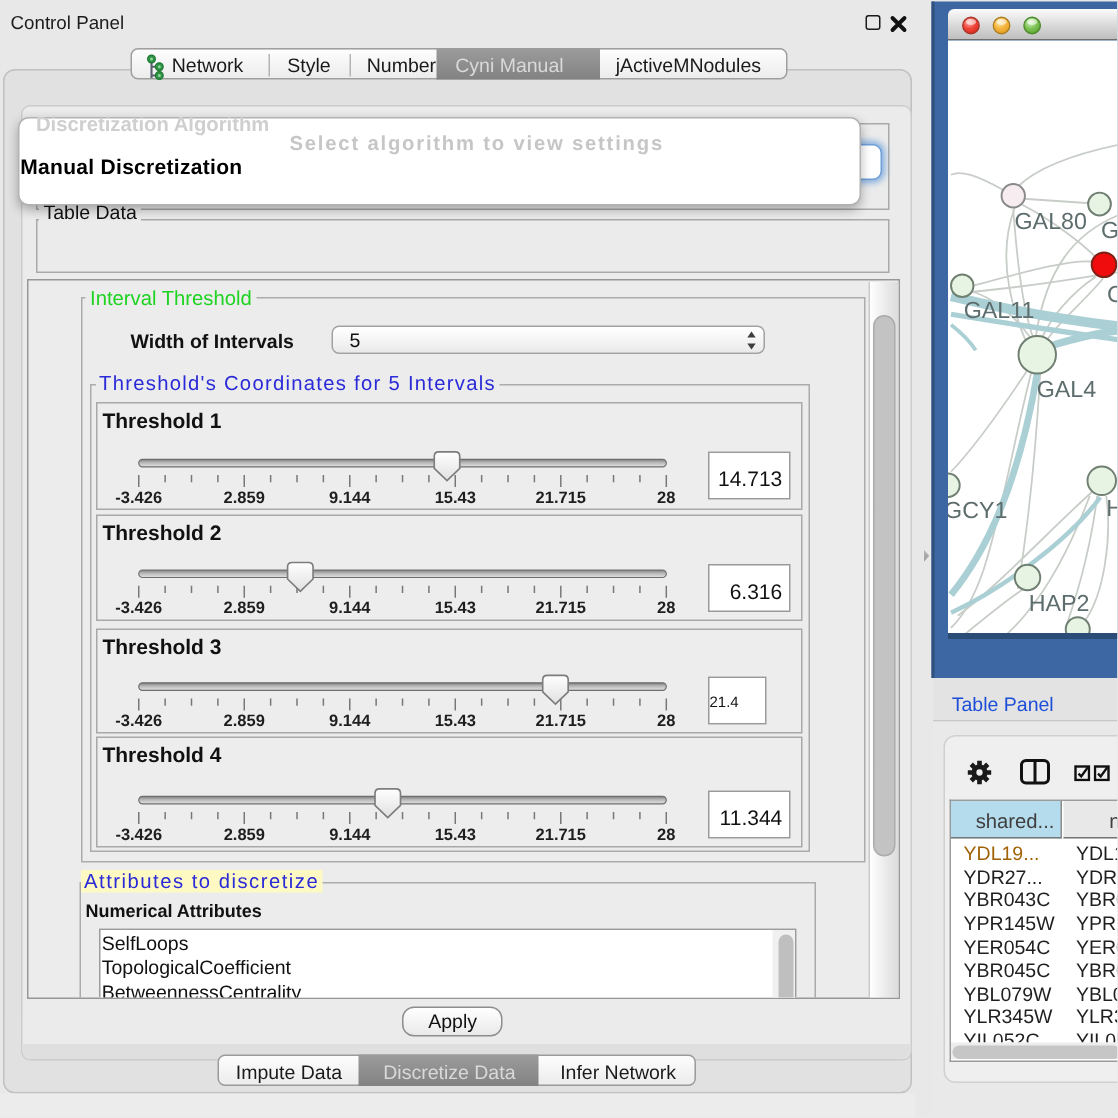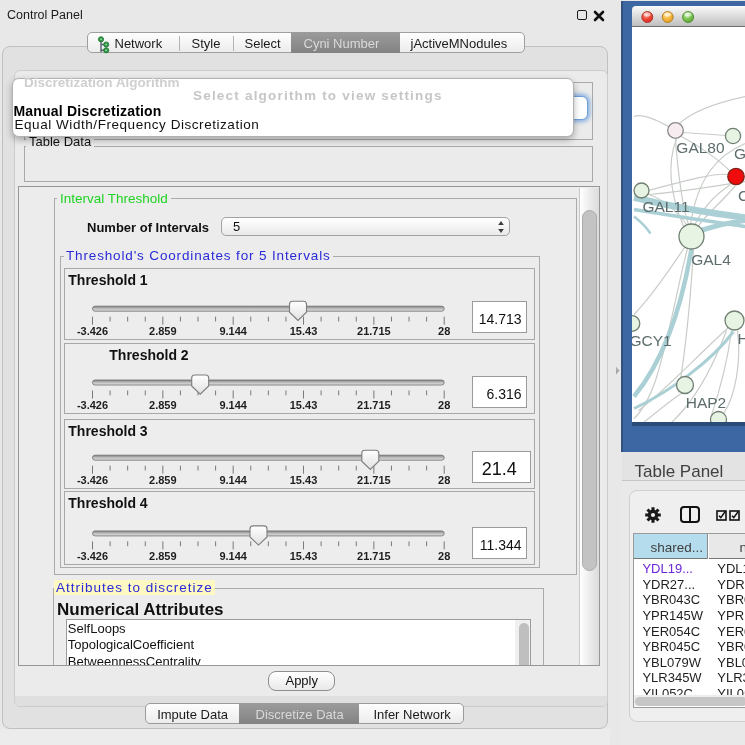--- a/index.html
+++ b/index.html
@@ -27,32 +27,32 @@
 <path d="M6 5 V17 M6 9.5 H11 M6 15.3 H11" stroke="#5a5f6e" stroke-width="1.4" fill="none"></path>
 <circle cx="6" cy="4.3" r="2.6" fill="#2e9344" stroke="#1f7a33" stroke-width="0.8"></circle>
 <circle cx="11.2" cy="9.5" r="2.6" fill="#2e9344" stroke="#1f7a33" stroke-width="0.8"></circle>
 <circle cx="11.2" cy="15.3" r="2.6" fill="#2e9344" stroke="#1f7a33" stroke-width="0.8"></circle>
 <circle cx="6" cy="4.3" r="1" fill="#8fd49a"></circle>
         <circle cx="11.2" cy="9.5" r="1" fill="#8fd49a"></circle>
         <circle cx="11.2" cy="15.3" r="1" fill="#8fd49a"></circle>
       </svg>
 <div class="abs" style="left:27px;top:3px;">Network</div>
 <div class="abs" style="left:104px;top:3px;">Style</div>
-<div class="abs" style="left:157px;top:3px;">Select</div>
-<div class="abs" style="left:216px;top:3px;color:#d9d9d9;">Cyni Number</div>
+<div class="abs" style="left:157px;top:3px;">Number</div>
+<div class="abs" style="left:216px;top:3px;color:#d9d9d9;">Cyni Manual</div>
 <div class="abs" style="left:323px;top:3px;">jActiveMNodules</div>
 </div>
 <div class="abs" style="left:23.5px;top:82px;width:569px;height:58px;border:1px solid #a9a9a9;"></div>
 <div class="abs" style="left:30px;top:96px;width:558px;height:24px;border:1.5px solid #6f9fd8;border-radius:6px;background:#fff;box-shadow:0 0 4px 2px rgba(110,160,220,0.8);"></div>
 <div class="abs" style="left:23.5px;top:146px;width:569px;height:36px;border:1px solid #a9a9a9;"></div>
 <div class="abs" style="left:26px;top:134px;padding:0 3px;background:#ebebeb;font-size:13px;color:#111;">Table Data</div>
 <div class="abs" style="left:17.5px;top:186px;width:582px;height:480px;border:1px solid #979797;background:#ececec;overflow:hidden;">
       <div class="abs" style="left:35.5px;top:10.5px;width:523px;height:377.5px;border:1px solid #ababab;"></div>
 <div class="abs" style="left:38.5px;top:4.0px;padding:0 3px;background:#ececec;font-size:13.5px;color:#1ed321;">Interval Threshold</div>
-<div class="abs" style="left:68.5px;top:33.0px;font-size:13px;font-weight:bold;color:#111;">Number of Intervals</div>
+<div class="abs" style="left:68.5px;top:33.0px;font-size:13px;font-weight:bold;color:#111;">Width of Intervals</div>
 <div class="abs" style="left:202.0px;top:30.0px;width:289.5px;height:18.5px;border:1px solid #a2a2a2;border-radius:5px;background:linear-gradient(#ffffff,#f4f4f4 55%,#e9e9e9);">
 <div class="abs" style="left:11.5px;top:0.5px;font-size:13px;color:#111;">5</div>
 <svg class="abs" width="12" height="16" viewBox="0 0 12 16" style="left:273px;top:0.5px;">
           <path d="M6 2 L8.8 6 L3.2 6 Z" fill="#3c3c3c"></path>
           <path d="M6 14 L8.8 10 L3.2 10 Z" fill="#3c3c3c"></path>
         </svg>
 </div>
 <div class="abs" style="left:41.5px;top:68.5px;width:479.5px;height:312px;border:1px solid #ababab;"></div>
 <div class="abs" style="left:45.5px;top:60.5px;padding:0 2px;background:#ececec;font-size:13.5px;letter-spacing:0.85px;color:#2a2ad8;">Threshold's Coordinates for 5 Intervals</div>
 <div class="abs" style="left:45.0px;top:80.5px;width:471.0px;height:72.5px;border:1px solid #a8a8a8;background:#ededed;">
@@ -75,21 +75,21 @@
           <text x="98.84" y="67.1" font-size="11" font-weight="bold" fill="#1e1e1e" text-anchor="middle" font-family="Liberation Sans, sans-serif">2.859</text>
           <text x="169.18" y="67.1" font-size="11" font-weight="bold" fill="#1e1e1e" text-anchor="middle" font-family="Liberation Sans, sans-serif">9.144</text>
           <text x="239.52" y="67.1" font-size="11" font-weight="bold" fill="#1e1e1e" text-anchor="middle" font-family="Liberation Sans, sans-serif">15.43</text>
           <text x="309.86" y="67.1" font-size="11" font-weight="bold" fill="#1e1e1e" text-anchor="middle" font-family="Liberation Sans, sans-serif">21.715</text>
           <text x="380.20" y="67.1" font-size="11" font-weight="bold" fill="#1e1e1e" text-anchor="middle" font-family="Liberation Sans, sans-serif">28</text>
           <path d="M225.50 36.20 Q225.50 33.20 228.50 33.20 L239.50 33.20 Q242.50 33.20 242.50 36.20 L242.50 44.20 L234.00 52.40 L225.50 44.20 Z" fill="url(#th1)" stroke="#7d7d7d" stroke-width="1.1"></path>
         </svg>
         <div class="abs" style="left:407.5px;top:32.9px;width:55px;height:32px;background:#fff;border:1.5px solid #9a9a9a;font-size:14px;color:#111;text-align:right;line-height:34px;padding-right:4.5px;">14.713</div>
       </div>
 <div class="abs" style="left:45.0px;top:156.0px;width:471.0px;height:70.5px;border:1px solid #a8a8a8;background:#ededed;">
-        <div class="abs" style="left:3.8px;top:3px;font-size:14px;font-weight:bold;color:#111;margin-left:41px;">Threshold 2</div>
+        <div class="abs" style="left:3.8px;top:3px;font-size:14px;font-weight:bold;color:#111;">Threshold 2</div>
         <svg class="abs" width="471.0" height="70.5" viewBox="0 0 471.0 70.5" style="left:-1px;top:-1px;">
           <defs>
             <linearGradient id="tg2" x1="0" y1="0" x2="0" y2="1">
               <stop offset="0" stop-color="#7e7e7e"></stop>
               <stop offset="0.45" stop-color="#b9b9b9"></stop>
               <stop offset="1" stop-color="#e2e2e2"></stop>
             </linearGradient>
             <linearGradient id="th2" x1="0" y1="0" x2="0" y2="1">
               <stop offset="0" stop-color="#ffffff"></stop>
               <stop offset="1" stop-color="#e0e0e0"></stop>
@@ -124,21 +124,21 @@
           <rect x="28.5" y="36.2" width="351.7" height="5" rx="2.5" fill="url(#tg3)" stroke="#6e6e6e" stroke-width="0.8"></rect>
           <path d="M28.50 46.7 V54.7 M46.09 46.7 V51.5 M63.67 46.7 V51.5 M81.25 46.7 V51.5 M98.84 46.7 V54.7 M116.42 46.7 V51.5 M134.01 46.7 V51.5 M151.59 46.7 V51.5 M169.18 46.7 V54.7 M186.76 46.7 V51.5 M204.35 46.7 V51.5 M221.94 46.7 V51.5 M239.52 46.7 V54.7 M257.10 46.7 V51.5 M274.69 46.7 V51.5 M292.27 46.7 V51.5 M309.86 46.7 V54.7 M327.44 46.7 V51.5 M345.03 46.7 V51.5 M362.62 46.7 V51.5 M380.20 46.7 V54.7" stroke="#787878" stroke-width="1"></path>
           <text x="28.50" y="65.1" font-size="11" font-weight="bold" fill="#1e1e1e" text-anchor="middle" font-family="Liberation Sans, sans-serif">-3.426</text>
           <text x="98.84" y="65.1" font-size="11" font-weight="bold" fill="#1e1e1e" text-anchor="middle" font-family="Liberation Sans, sans-serif">2.859</text>
           <text x="169.18" y="65.1" font-size="11" font-weight="bold" fill="#1e1e1e" text-anchor="middle" font-family="Liberation Sans, sans-serif">9.144</text>
           <text x="239.52" y="65.1" font-size="11" font-weight="bold" fill="#1e1e1e" text-anchor="middle" font-family="Liberation Sans, sans-serif">15.43</text>
           <text x="309.86" y="65.1" font-size="11" font-weight="bold" fill="#1e1e1e" text-anchor="middle" font-family="Liberation Sans, sans-serif">21.715</text>
           <text x="380.20" y="65.1" font-size="11" font-weight="bold" fill="#1e1e1e" text-anchor="middle" font-family="Liberation Sans, sans-serif">28</text>
           <path d="M297.80 34.20 Q297.80 31.20 300.80 31.20 L311.80 31.20 Q314.80 31.20 314.80 34.20 L314.80 42.20 L306.30 50.40 L297.80 42.20 Z" fill="url(#th3)" stroke="#7d7d7d" stroke-width="1.1"></path>
         </svg>
-        <div class="abs" style="left:407.5px;top:30.9px;width:59px;height:32px;background:#fff;border:1.5px solid #9a9a9a;font-size:18px;color:#111;text-align:center;line-height:34px;padding-right:4.5px;">21.4</div>
+        <div class="abs" style="left:407.5px;top:30.9px;width:39px;height:32px;background:#fff;border:1.5px solid #9a9a9a;font-size:10px;color:#111;text-align:left;line-height:34px;padding-right:4.5px;">21.4</div>
       </div>
 <div class="abs" style="left:45.0px;top:304.4px;width:471.0px;height:73.6px;border:1px solid #a8a8a8;background:#ededed;">
         <div class="abs" style="left:3.8px;top:3px;font-size:14px;font-weight:bold;color:#111;">Threshold 4</div>
         <svg class="abs" width="471.0" height="73.6" viewBox="0 0 471.0 73.6" style="left:-1px;top:-1px;">
           <defs>
             <linearGradient id="tg4" x1="0" y1="0" x2="0" y2="1">
               <stop offset="0" stop-color="#7e7e7e"></stop>
               <stop offset="0.45" stop-color="#b9b9b9"></stop>
               <stop offset="1" stop-color="#e2e2e2"></stop>
             </linearGradient>
@@ -154,21 +154,21 @@
           <text x="169.18" y="68.8" font-size="11" font-weight="bold" fill="#1e1e1e" text-anchor="middle" font-family="Liberation Sans, sans-serif">9.144</text>
           <text x="239.52" y="68.8" font-size="11" font-weight="bold" fill="#1e1e1e" text-anchor="middle" font-family="Liberation Sans, sans-serif">15.43</text>
           <text x="309.86" y="68.8" font-size="11" font-weight="bold" fill="#1e1e1e" text-anchor="middle" font-family="Liberation Sans, sans-serif">21.715</text>
           <text x="380.20" y="68.8" font-size="11" font-weight="bold" fill="#1e1e1e" text-anchor="middle" font-family="Liberation Sans, sans-serif">28</text>
           <path d="M186.00 37.90 Q186.00 34.90 189.00 34.90 L200.00 34.90 Q203.00 34.90 203.00 37.90 L203.00 45.90 L194.50 54.10 L186.00 45.90 Z" fill="url(#th4)" stroke="#7d7d7d" stroke-width="1.1"></path>
         </svg>
         <div class="abs" style="left:407.5px;top:34.6px;width:55px;height:32px;background:#fff;border:1.5px solid #9a9a9a;font-size:14px;color:#111;text-align:right;line-height:34px;padding-right:4.5px;">11.344</div>
       </div>
 <div class="abs" style="left:34.5px;top:401.0px;width:490.5px;height:100px;border:1px solid #ababab;"></div>
 <div class="abs" style="left:35.5px;top:392.5px;padding:0 2px;background:#fef9c3;font-size:13.5px;letter-spacing:1px;color:#2a2ad8;">Attributes to discretize</div>
-<div class="abs" style="left:38.5px;top:413.0px;font-size:17px;font-weight:bold;color:#111;">Numerical Attributes</div>
+<div class="abs" style="left:38.5px;top:413.0px;font-size:12px;font-weight:bold;color:#111;">Numerical Attributes</div>
 <div class="abs" style="left:47.3px;top:432.0px;width:465px;height:60px;background:#fff;border:1px solid #9c9c9c;overflow:hidden;">
 <div class="abs" style="left:1px;top:1px;font-size:13px;color:#111;">SelfLoops</div>
 <div class="abs" style="left:1px;top:17.4px;font-size:13px;color:#111;">TopologicalCoefficient</div>
 <div class="abs" style="left:1px;top:33.8px;font-size:13px;color:#111;">BetweennessCentrality</div>
 <div class="abs" style="left:448.5px;top:0;width:16.5px;height:60px;background:#f0f0f0;"></div>
 <div class="abs" style="left:452px;top:3px;width:10px;height:70px;background:#bfbfbf;border-radius:5px;"></div>
 </div>
 <div class="abs" style="left:560.0px;top:1.0px;width:21px;height:478px;background:linear-gradient(to right,#ffffff,#e4e4e4 70%,#dadada);border-left:1px solid #c9c9c9;"></div>
 <div class="abs" style="left:563.0px;top:23.0px;width:15px;height:361px;background:#c3c3c3;border:1px solid #ababab;border-radius:8px;"></div>
     </div>
@@ -177,21 +177,20 @@
 <div class="abs" style="left:93.4px;top:-1px;width:120px;height:21px;background:linear-gradient(#9c9c9c,#828282);"></div>
 <div class="abs" style="left:0;top:3px;width:94px;text-align:center;">Impute Data</div>
 <div class="abs" style="left:94px;top:3px;width:120px;text-align:center;color:#d9d9d9;">Discretize Data</div>
 <div class="abs" style="left:214px;top:3px;width:105px;text-align:center;">Infer Network</div>
 </div>
 <div class="abs" style="left:0;top:729px;width:610px;height:16px;background:#ececec;"></div>
 <div class="abs" style="left:11.5px;top:78px;width:562px;height:59px;background:#ffffff;border:1px solid #b2b2b2;border-radius:7px;box-shadow:0 3px 7px rgba(0,0,0,0.3);"></div>
 <div class="abs" style="left:24px;top:75px;font-size:13.5px;font-weight:bold;color:#cfcfcf;">Discretization Algorithm</div>
 <div class="abs" style="left:193px;top:87.5px;font-size:13.5px;font-weight:bold;letter-spacing:1.2px;color:#c6c6c6;">Select algorithm to view settings</div>
 <div class="abs" style="left:13.5px;top:102.5px;font-size:14px;font-weight:bold;letter-spacing:0.2px;color:#000;">Manual Discretization</div>
-<div class="abs" style="left:14.5px;top:117px;font-size:13.5px;letter-spacing:0.55px;color:#111;">Equal Width/Frequency Discretization</div>
   </div>
 <div class="abs" id="rightside" style="left:610px;top:0;width:135px;height:745px;background:#e8e8e8;overflow:hidden;">
     <div class="abs" style="left:11.0px;top:0.5px;width:124px;height:451.8px;background:#3c67a3;"></div>
 <div class="abs" style="left:11.0px;top:0.5px;width:1.5px;height:451.8px;background:#31517f;"></div>
 <div class="abs" style="left:21.5px;top:421.5px;width:113.5px;height:4px;background:#2c4c78;"></div>
 <div class="abs" style="left:21.5px;top:6px;width:113.5px;height:20.5px;background:linear-gradient(#fbfbfb,#cdcdcd 75%,#bfbfbf);border-bottom:1.5px solid #6e6e6e;border-radius:4px 0 0 0;">
 <svg class="abs" width="80" height="20" viewBox="0 0 80 20" style="left:9px;top:0;">
 <defs>
 <radialGradient id="rl" cx="0.4" cy="0.3" r="0.8">
             <stop offset="0" stop-color="#ffb3ab"></stop>
@@ -256,21 +255,21 @@
       <text x="700" y="152.3" text-anchor="middle" font-family="Liberation Sans, sans-serif" font-size="15.5" fill="#5d6c6c">GAL80</text>
       <text x="733.5" y="158" font-family="Liberation Sans, sans-serif" font-size="15.5" fill="#5d6c6c">GA</text>
       <text x="737.5" y="200.5" font-family="Liberation Sans, sans-serif" font-size="15.5" fill="#5d6c6c">CB</text>
       <text x="665.5" y="211.8" text-anchor="middle" font-family="Liberation Sans, sans-serif" font-size="15.5" fill="#5d6c6c">GAL11</text>
       <text x="710.5" y="264" text-anchor="middle" font-family="Liberation Sans, sans-serif" font-size="15.5" fill="#5d6c6c">GAL4</text>
       <text x="650" y="345" text-anchor="middle" font-family="Liberation Sans, sans-serif" font-size="15.5" fill="#5d6c6c">GCY1</text>
       <text x="737" y="343.5" font-family="Liberation Sans, sans-serif" font-size="15.5" fill="#5d6c6c">HI</text>
       <text x="705.5" y="407" text-anchor="middle" font-family="Liberation Sans, sans-serif" font-size="15.5" fill="#5d6c6c">HAP2</text>
     </svg>
 <div class="abs" style="left:11.5px;top:452.3px;width:123.5px;height:28.5px;background:#e3e3e3;border-bottom:1px solid #c6c6c6;"></div>
-<div class="abs" style="left:24.5px;top:462px;font-size:17px;color:#404040;">Table Panel</div>
+<div class="abs" style="left:24.5px;top:462px;font-size:13px;color:#1d4ed8;">Table Panel</div>
 <div class="abs" style="left:11.5px;top:481.3px;width:123.5px;height:264px;background:#e9e9e9;"></div>
 <div class="abs" style="left:18.700000000000045px;top:490px;width:130px;height:231.7px;background:#efefef;border:1px solid #d0d0d0;border-radius:8px;"></div>
 <svg class="abs" width="18" height="18" viewBox="0 0 18 18" style="left:34.0px;top:505.5px;">
 <g fill="#1a1a1a">
         <circle cx="9" cy="9" r="5.4"></circle>
       </g>
 <g stroke="#1a1a1a" stroke-width="3.1">
         <path d="M9 1.2 V4 M9 14 V16.8 M1.2 9 H4 M14 9 H16.8 M3.5 3.5 L5.5 5.5 M12.5 12.5 L14.5 14.5 M14.5 3.5 L12.5 5.5 M5.5 12.5 L3.5 14.5"></path>
       </g>
 <circle cx="9" cy="9" r="2.1" fill="#efefef"></circle>
@@ -284,21 +283,21 @@
 <svg class="abs" width="11" height="11" viewBox="0 0 11 11" style="left:118.5px;top:509.5px;">
 <rect x="1" y="1" width="9" height="9" fill="none" stroke="#111" stroke-width="1.6"></rect>
 <path d="M3 5.8 L4.8 7.6 L9.3 1.4" fill="none" stroke="#111" stroke-width="1.6"></path>
     </svg>
 <div class="abs" style="left:22.5px;top:533px;width:113px;height:175px;border:1px solid #9b9b9b;border-right:none;background:#fff;overflow:hidden;"></div>
 <div class="abs" style="left:23.5px;top:534px;width:74px;height:24.5px;background:#b5dcec;border-right:1px solid #8b8b8b;border-bottom:1px solid #777;font-size:13.5px;color:#3f3f3f;text-align:right;padding:6px 3.5px 0 0;">shared...</div>
 <div class="abs" style="left:98.5px;top:534px;width:37px;height:24.5px;background:#e8e8e8;border-bottom:1px solid #777;font-size:13.5px;color:#3f3f3f;">
       <span style="position:absolute;left:31px;top:6px;">nam</span>
     </div>
 <div class="abs" style="left:0;top:0;width:135px;height:695.4px;overflow:hidden;">
-      <div class="abs" style="left:32.39999999999998px;top:561.2px;font-size:13px;color:#6d28d9;">YDL19...</div>
+      <div class="abs" style="left:32.39999999999998px;top:561.2px;font-size:13px;color:#a16207;">YDL19...</div>
       <div class="abs" style="left:107.29999999999995px;top:561.2px;font-size:13px;color:#1f1f1f;">YDL19</div>
       <div class="abs" style="left:32.39999999999998px;top:576.8px;font-size:13px;color:#1f1f1f;">YDR27...</div>
       <div class="abs" style="left:107.29999999999995px;top:576.8px;font-size:13px;color:#1f1f1f;">YDR27</div>
       <div class="abs" style="left:32.39999999999998px;top:592.4px;font-size:13px;color:#1f1f1f;">YBR043C</div>
       <div class="abs" style="left:107.29999999999995px;top:592.4px;font-size:13px;color:#1f1f1f;">YBR04</div>
       <div class="abs" style="left:32.39999999999998px;top:608.0px;font-size:13px;color:#1f1f1f;">YPR145W</div>
       <div class="abs" style="left:107.29999999999995px;top:608.0px;font-size:13px;color:#1f1f1f;">YPR14</div>
       <div class="abs" style="left:32.39999999999998px;top:623.6px;font-size:13px;color:#1f1f1f;">YER054C</div>
       <div class="abs" style="left:107.29999999999995px;top:623.6px;font-size:13px;color:#1f1f1f;">YER05</div>
       <div class="abs" style="left:32.39999999999998px;top:639.2px;font-size:13px;color:#1f1f1f;">YBR045C</div>

